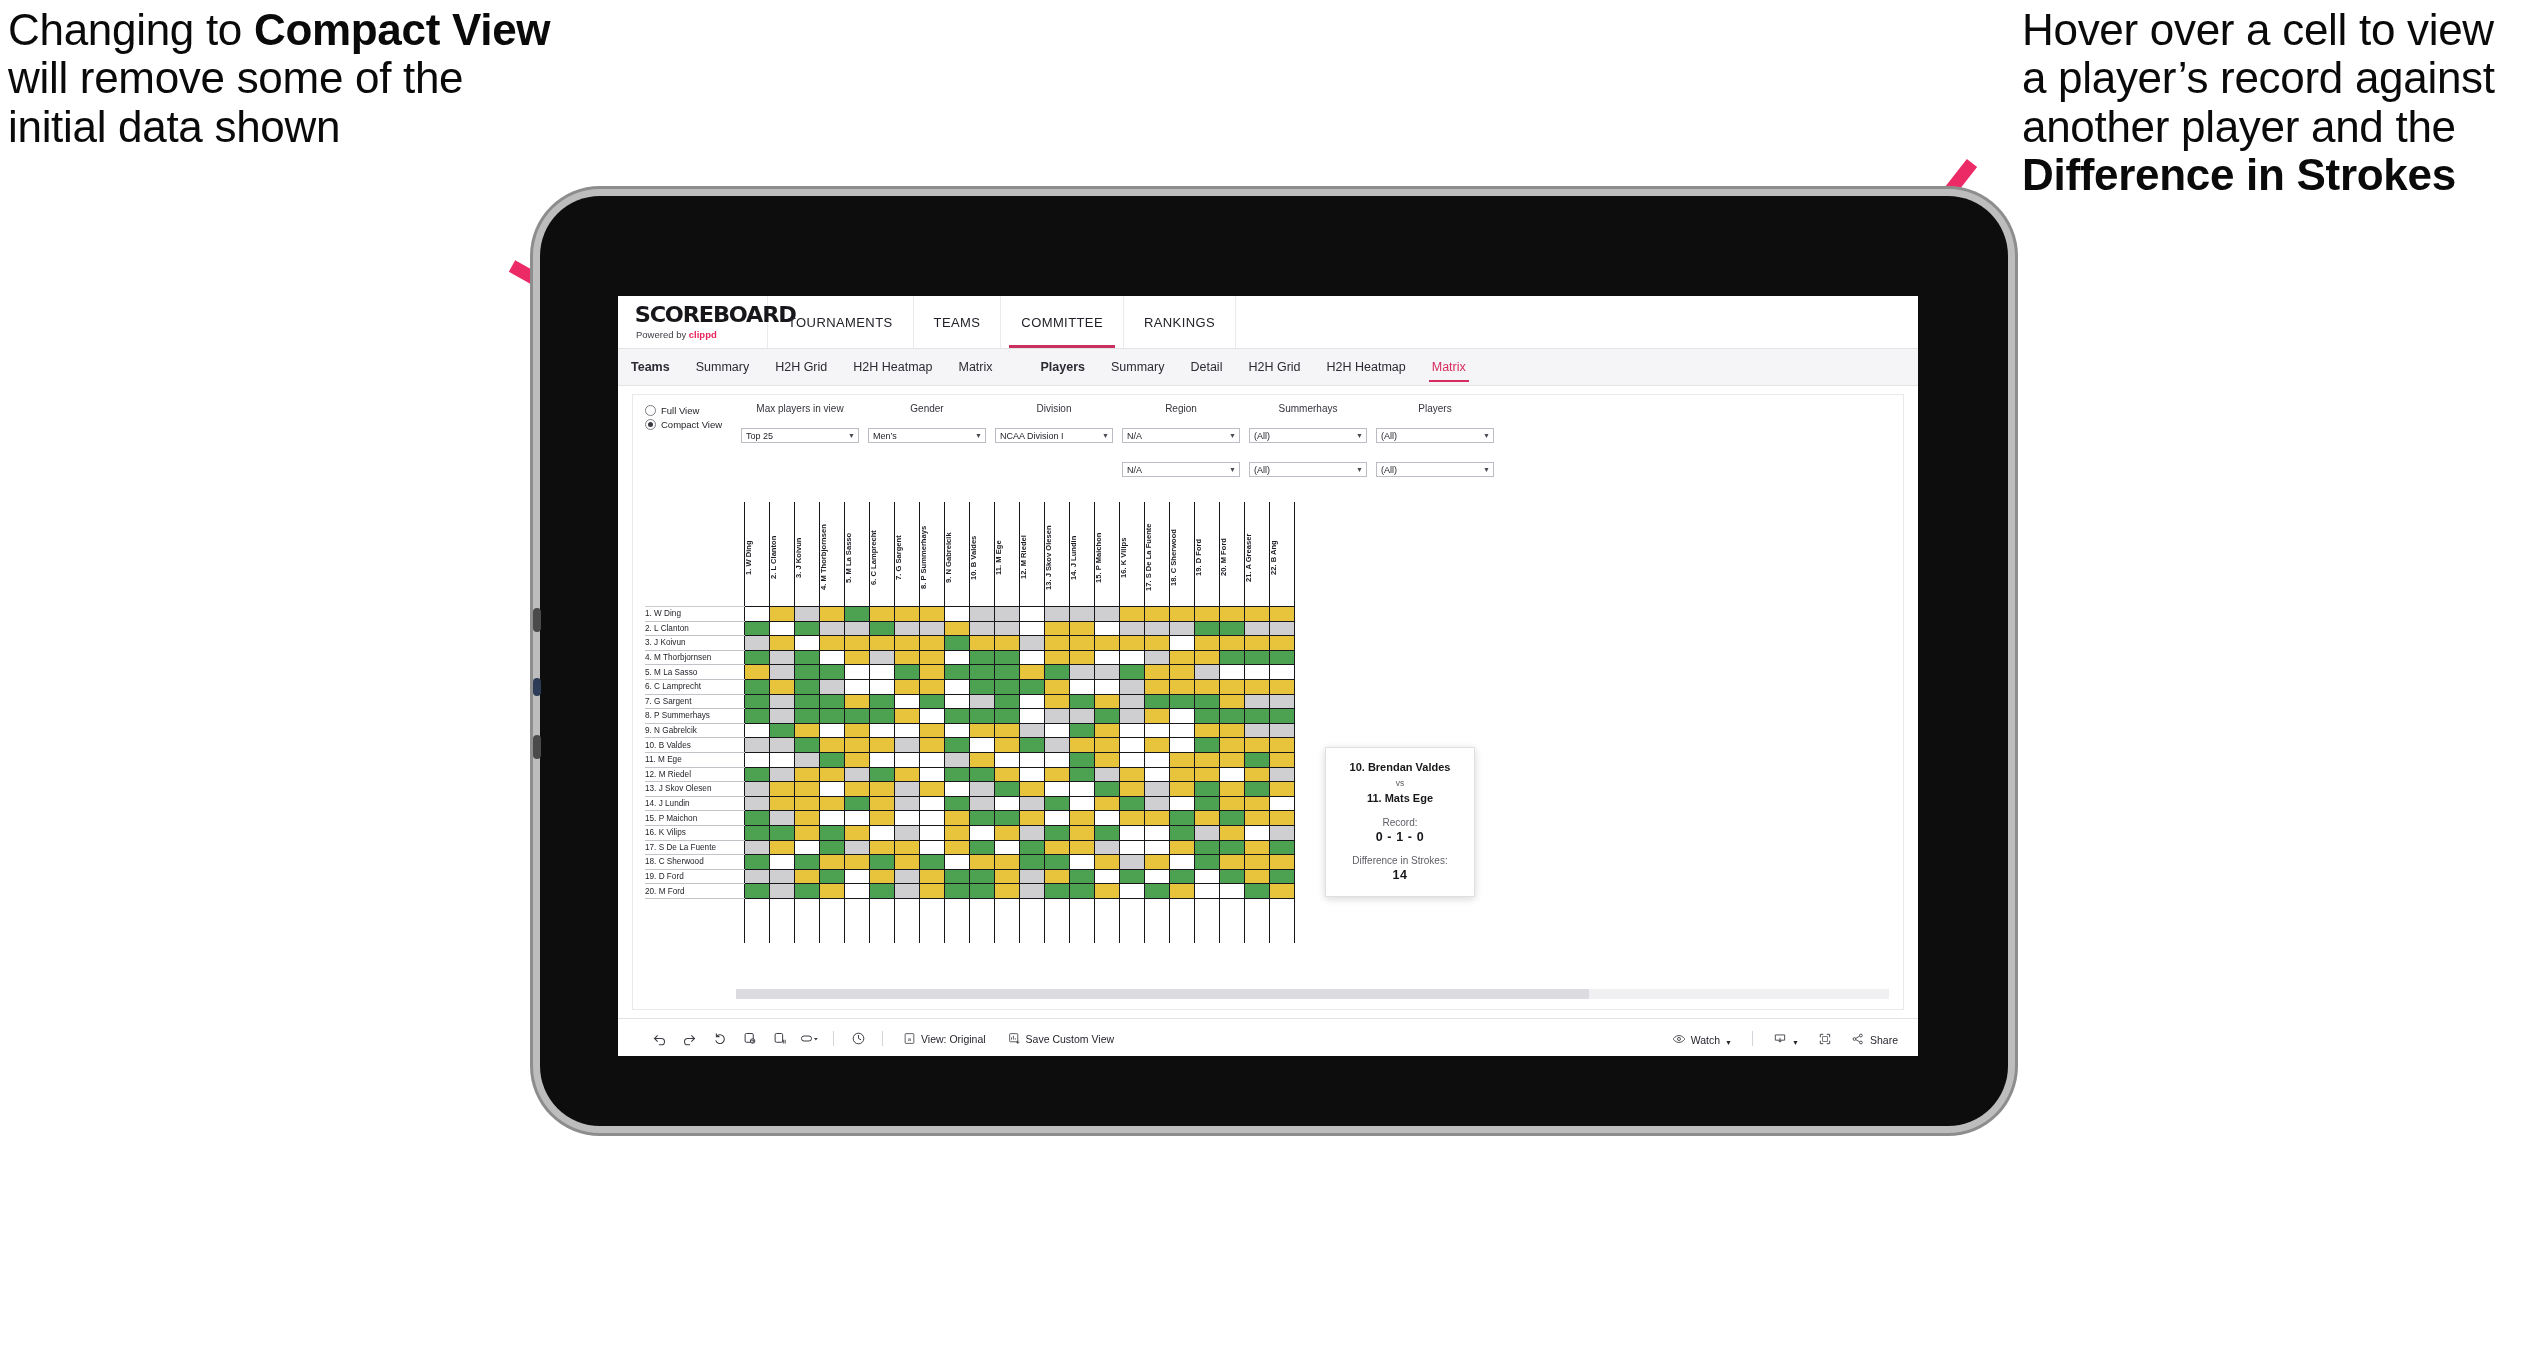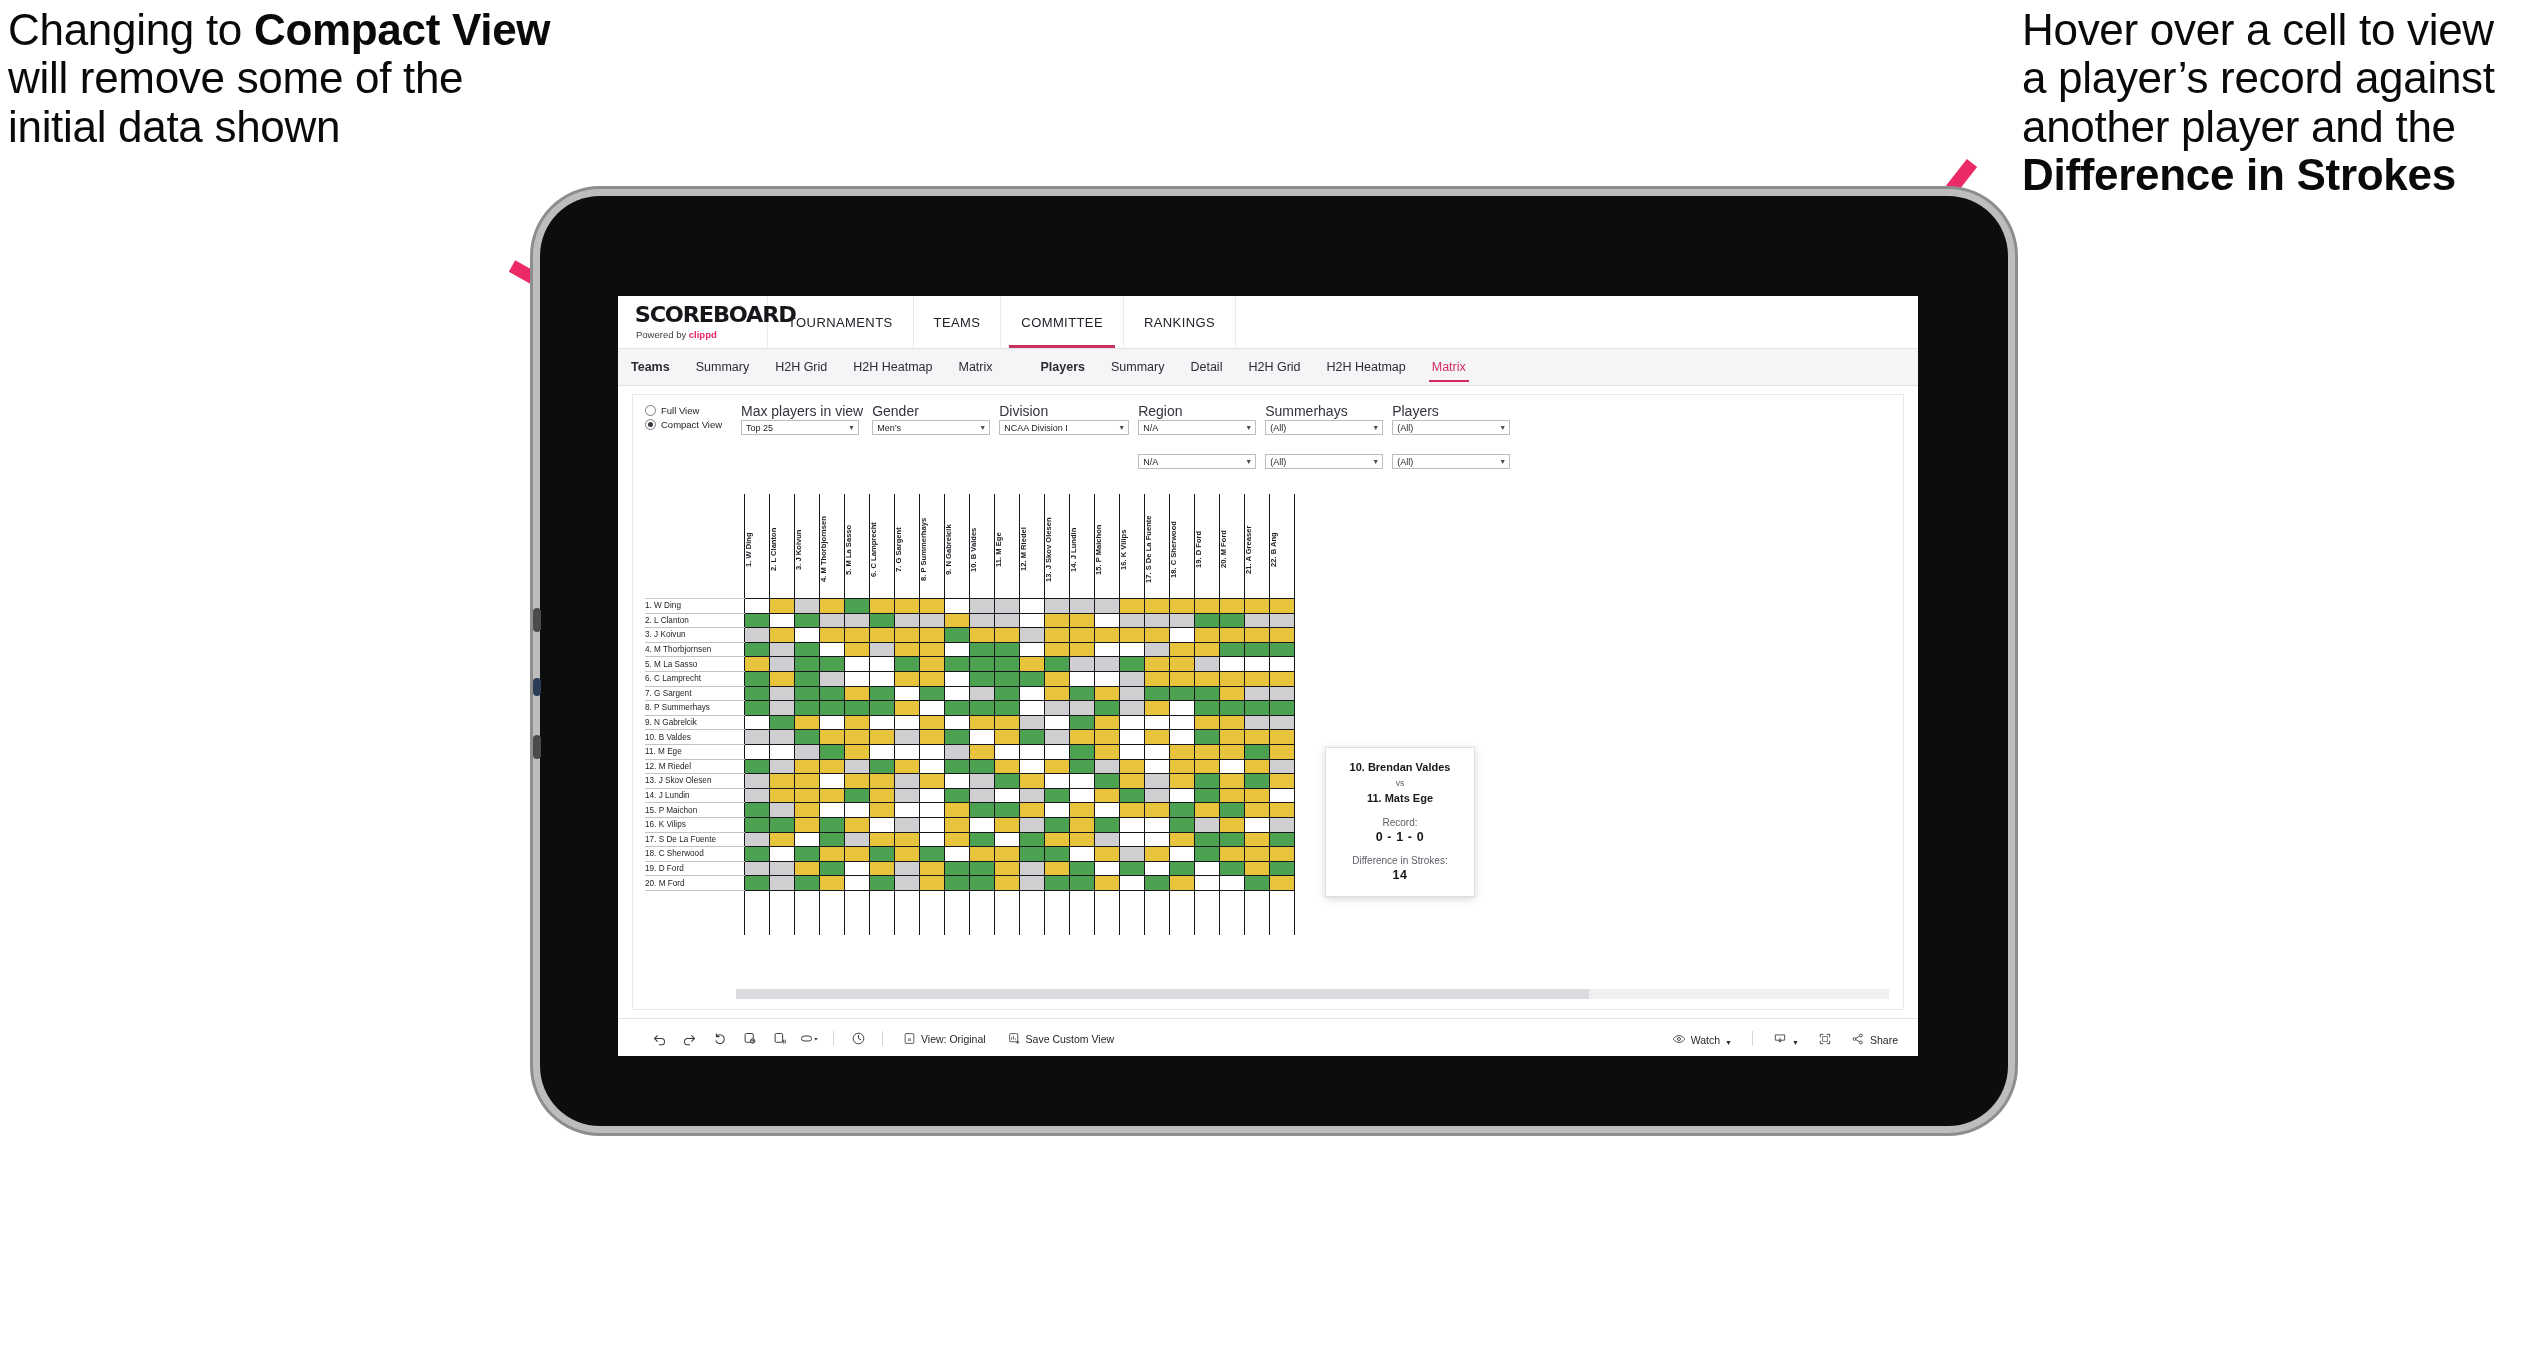--- a/index.html
+++ b/index.html
@@ -96,31 +96,31 @@
   #wb-inner{position:absolute;left:14px;right:14px;top:8px;bottom:48px;background:#ffffff;border:1px solid #e9e9ec;box-sizing:border-box;overflow:hidden;}
 
   
   #filters{display:flex;padding:8px 10px 6px 12px;gap:0;align-items:flex-start;}
   .radio-col{width:96px;padding-top:2px;}
   .radio-row{display:flex;align-items:center;gap:5px;margin-bottom:3px;cursor:pointer;}
   .radio-dot{width:9px;height:9px;border:1px solid #7c7c85;border-radius:50%;background:#fff;display:inline-block;position:relative;flex:none;}
   .radio-dot.on::after{content:"";position:absolute;left:2px;top:2px;width:5px;height:5px;border-radius:50%;background:#3a3a42;}
   .radio-label{font-size:9.5px;color:#1d1d24;}
   .fgroup{margin-right:9px;}
-  .flabel{font-size:14px;color:#33333c;margin-bottom:1px;}
+  .flabel{font-size:10px;color:#33333c;margin-bottom:14px;text-align:center;}
   .fselect{
     height:15px;border:1px solid #bcbcc4;background:#fff;
     display:flex;align-items:center;justify-content:space-between;
     padding:0 3px 0 4px;font-size:9px;color:#1d1d24;margin-bottom:19px;box-sizing:border-box;
     cursor:pointer;
   }
   .fselect .caret{font-size:7px;color:#4a4a52;line-height:1;}
   .w-maxp{width:118px;}
   .w-gender{width:118px;}
-  .w-div{width:130px;justify-content:space-between;}
+  .w-div{width:118px;justify-content:space-between;}
   .w-region{width:118px;}
   .w-conf{width:118px;}
   .w-players{width:118px;}
 
   
   #matrix-wrap{position:relative;padding:0 0 0 0;}
   #matrix{border-collapse:collapse;table-layout:fixed;margin-left:12px;}
   #matrix td,#matrix th{padding:0;margin:0;}
   .vhead-cell{
     height:104px;width:24px;

